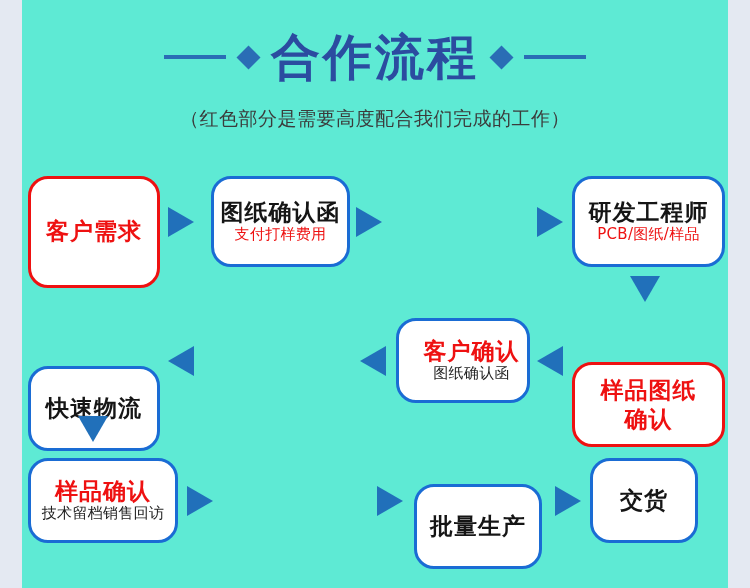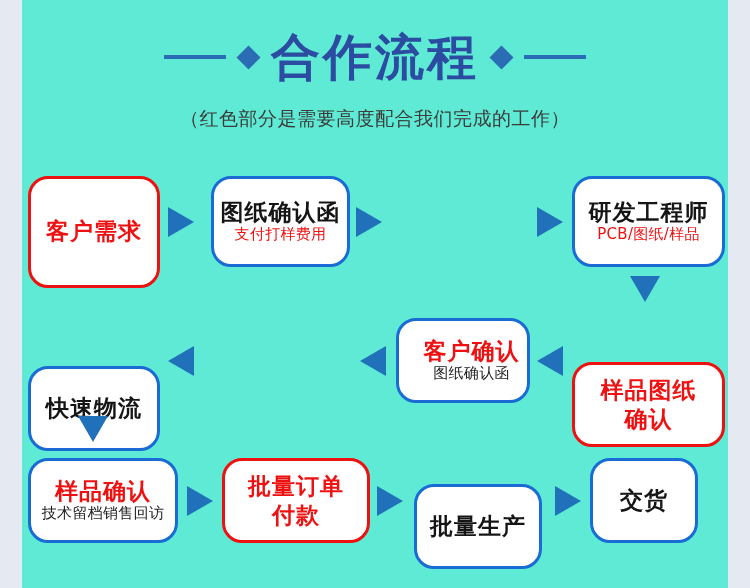--- a/index.html
+++ b/index.html
@@ -193,23 +193,20 @@
   <div class="arrow left" style="left:360px; top:346px;"></div>
   <div class="arrow left" style="left:168px; top:346px;"></div>
 
   <div class="arrow down" style="left:78px; top:416px;"></div>
 
   <div class="box blue" style="left:28px;  top:458px; width:150px; height:85px;text-align:right;">
     <div class="main red">样品确认</div>
     <div class="sub black">技术留档销售回访</div>
   </div>
 
-  <div class="box red" style="left:222px; top:458px; width:148px; height:85px;">
-    <div class="main red two-line">批量订单<br>付款</div>
-  </div>
 
   <div class="box blue" style="left:414px; top:458px; width:128px; height:85px;margin-top:26px;">
     <div class="main black">批量生产</div>
   </div>
 
   <div class="box blue" style="left:590px; top:458px; width:108px; height:85px;">
     <div class="main black">交货</div>
   </div>
 
   <div class="arrow right" style="left:187px; top:486px;"></div>

